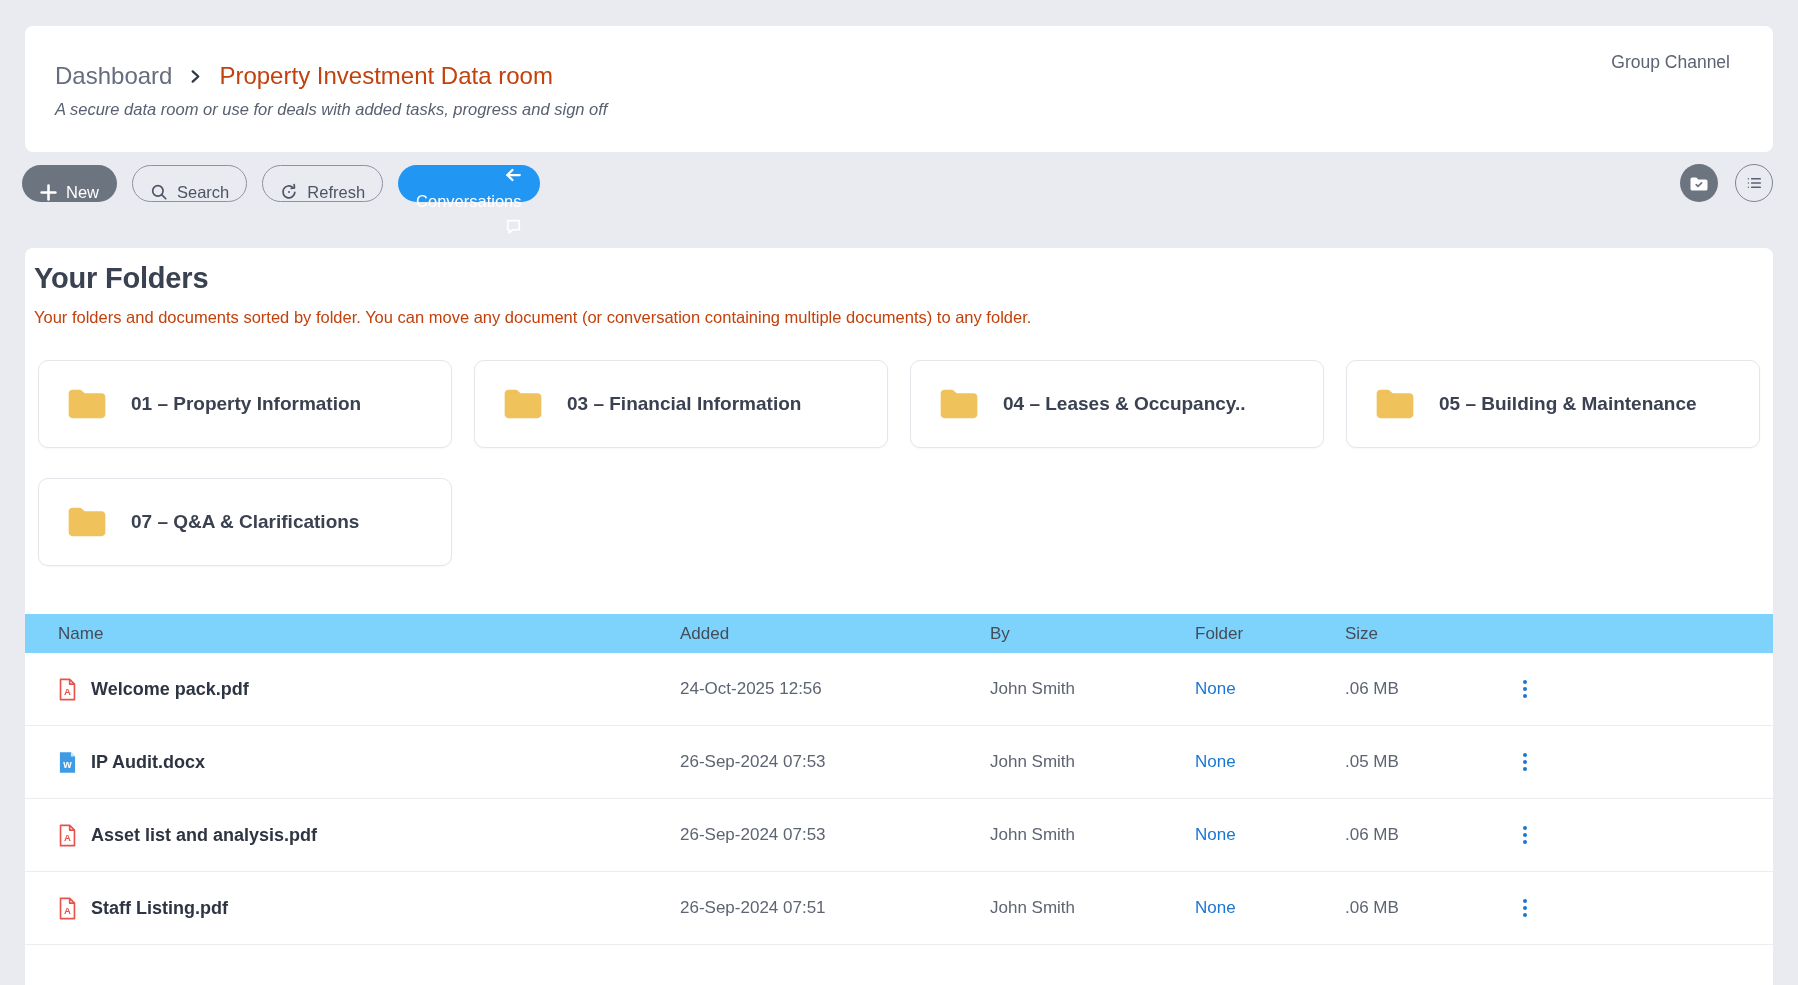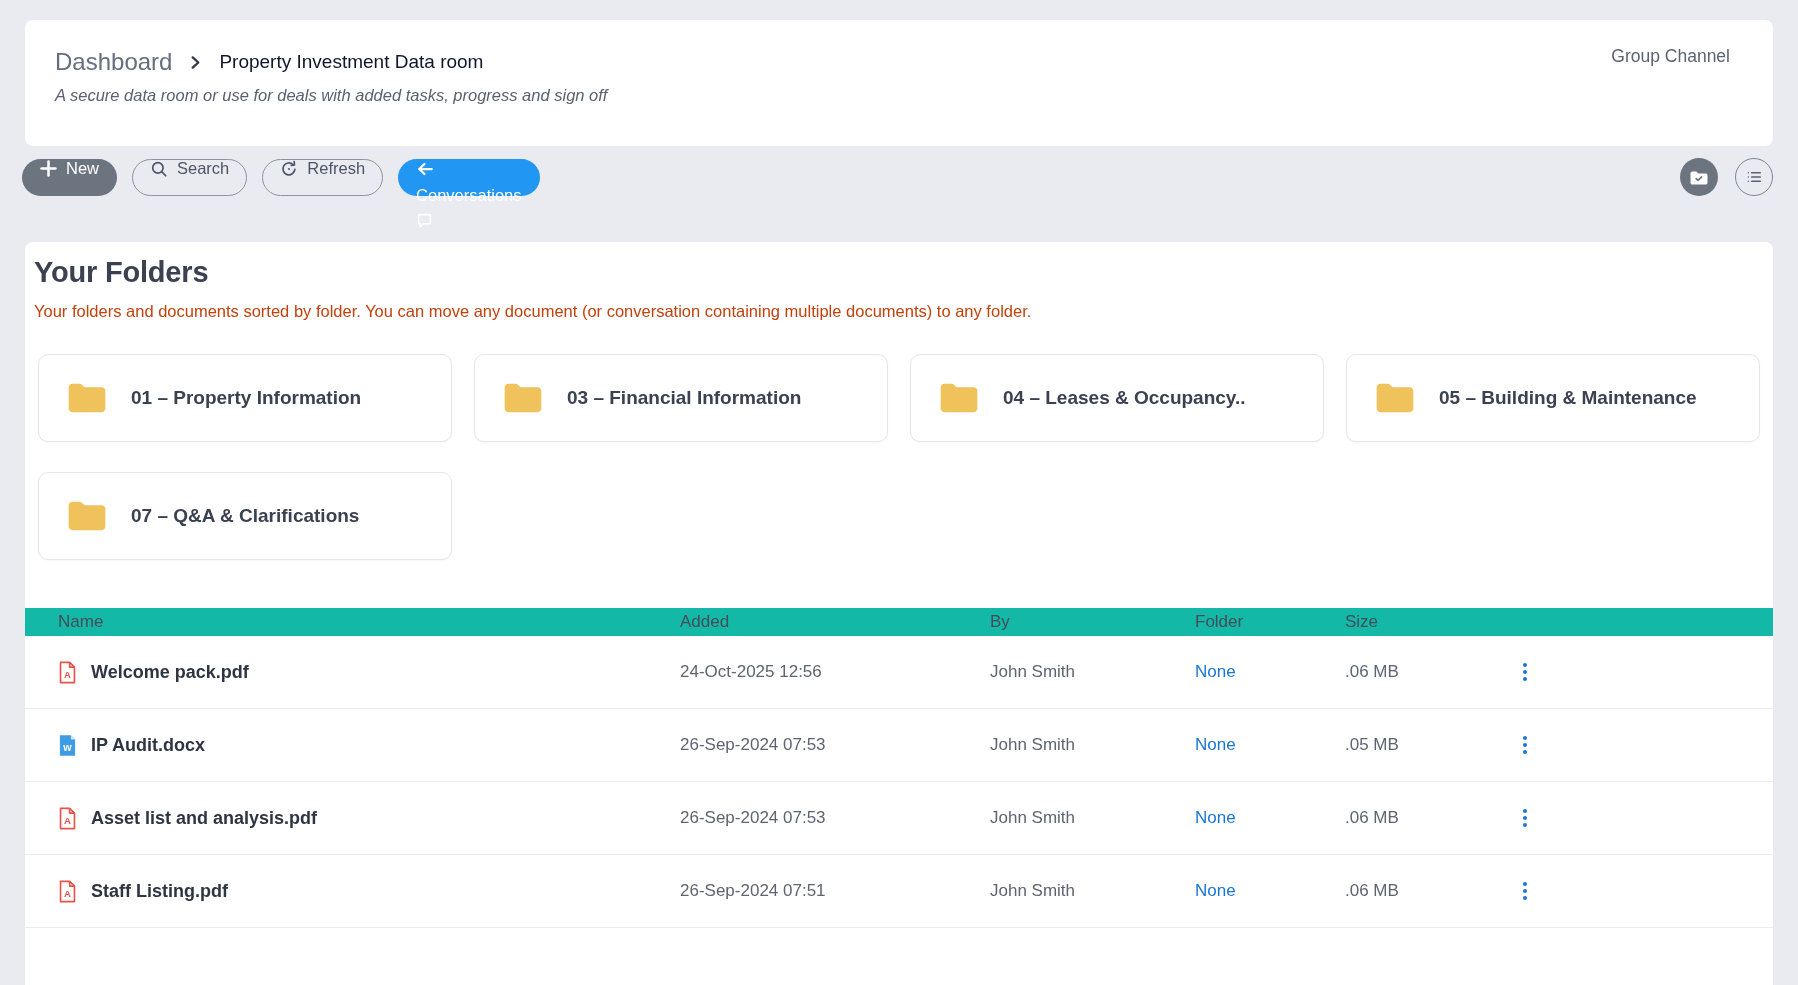--- a/index.html
+++ b/index.html
@@ -6,32 +6,32 @@
   html,body { margin:0; padding:0; }
   body {
     width:1798px; height:985px; overflow:hidden;
     background:#e9ebf1;
     font-family:"Liberation Sans", sans-serif;
     color:#3a4150;
   }
   .card { background:#fff; border-radius:8px; }
 
   
-  .header-card { margin:20px 25px 0; height:126px; padding:28px 30px 0; position:relative; }
+  .header-card { margin:26px 25px 0; height:126px; padding:36px 30px 0; position:relative; }
   .breadcrumb { display:flex; align-items:center; gap:16px; }
   .crumb-root { font-size:24px; color:#656d7e; cursor:pointer; text-decoration:none; }
   .crumb-chevron { display:flex; align-items:center; color:#2f3744; }
-  .crumb-current { font-size:19px; color:#0f172a; }
+  .crumb-current { font-size:24px; color:#c2410c; }
   .subtitle { margin-top:10px; font-size:16.5px; color:#596070;font-style:italic; }
   .group-channel { position:absolute; top:26px; right:43px; font-size:17.5px; color:#5c6373; }
 
   
   .toolbar { margin:12px 25px 0 22px; display:flex; align-items:center; gap:15px; }
   .btn {
-    height:37px; border-radius:19px; display:inline-flex; align-items:flex-start; gap:9px;
+    height:37px; border-radius:19px; display:inline-flex; align-items:flex-end; gap:9px;
     font-size:16.5px; padding:0 17px; border:1px solid transparent; cursor:pointer;
     font-family:inherit; line-height:1;
   }
   .btn-dark { background:var(--slate,#6c7480); color:#fff; }
   .btn-outline { background:transparent; border-color:#8d93a2; color:#4d5464; }
   .btn-blue { background:var(--accent,#2196f3); color:#fff;flex-direction:column; }
   .btn svg { flex:none; }
   .spacer { flex:1; }
   .iconbtn {
     width:38px; height:38px; border-radius:50%; border:1px solid transparent;
@@ -53,21 +53,21 @@
   .folder-tile {
     height:88px; border:1px solid #e4e6eb; border-radius:10px; background:#fff;
     display:flex; align-items:center; padding:0 28px; gap:24px; cursor:pointer;
     box-shadow:0 1px 2px rgba(40,50,70,.04);
   }
   .folder-ic { flex:none; }
   .folder-label { font-size:19px; font-weight:700; color:#3a4150; white-space:nowrap; overflow:hidden; }
 
   
   .doc-table { margin-top:48px; }
-  .thead { display:flex; align-items:center; height:28px; background:#14b8a6; font-size:17px; color:#454c5a; }
+  .thead { display:flex; align-items:center; height:39px; background:#7dd3fc; font-size:17px; color:#454c5a; }
   .col-name   { width:655px; padding-left:33px; display:flex; align-items:center; gap:14px; }
   .col-added  { width:310px; }
   .col-by     { width:205px; }
   .col-folder { width:150px; }
   .col-size   { width:150px; }
   .col-actions{ width:60px; display:flex; justify-content:center; }
   .trow { display:flex; align-items:center; height:73px; border-bottom:1px solid #ebedf1; font-size:17px; color:#5d6472; }
   .fname { font-size:18px; font-weight:700; color:#2e3542; cursor:pointer; }
   .file-ic { flex:none; }
   .none-link { color:var(--link,#1b76d3); cursor:pointer; text-decoration:none; }

